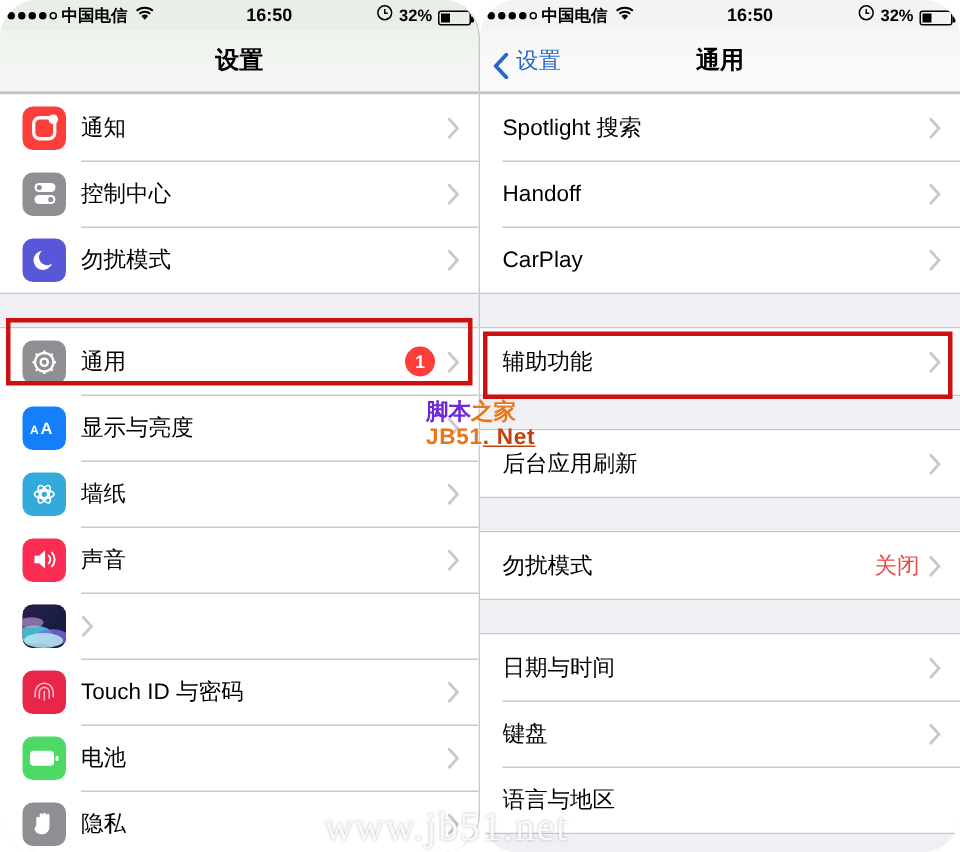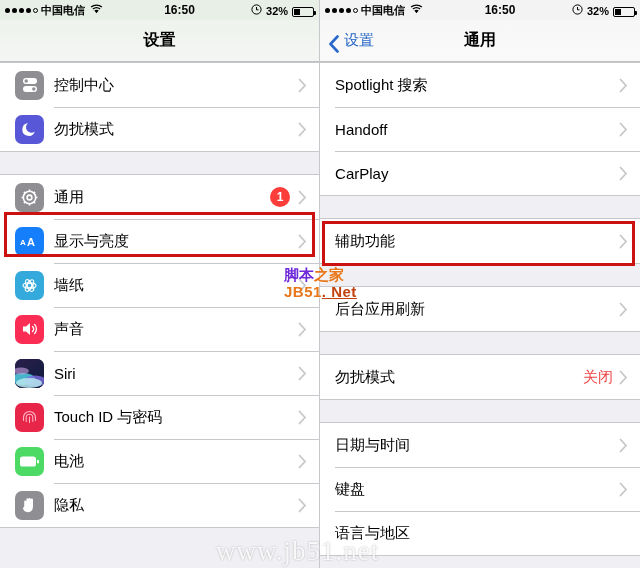--- a/index.html
+++ b/index.html
@@ -2,21 +2,21 @@
 <html><head>
 <meta charset="utf-8">
 <style>
   * { box-sizing: border-box; margin: 0; padding: 0; }
   html, body {
     width: 640px; height: 568px;
     font-family: "Liberation Sans", "DejaVu Sans", sans-serif;
     background: #fff; overflow: hidden;
   }
   .screens { display: flex; width: 640px; height: 568px; position: relative; }
-  .screen { width: 376px; height: 568px; position: relative; overflow: hidden; background: #efeff4; }
+  .screen { width: 376px; height: 568px; position: relative; overflow: hidden; background: #efeff4; border-radius: 25px; }
   .screen.left { border-right: 1px solid #c8c7cc; }
 
   
   .statusbar {
     height: 20px; display: flex; align-items: center;
     padding: 0 5px; font-size: 11px; font-weight: bold; color: #000;
     position: relative;
   }
   .left .statusbar { background: #e7efe6; }
   .right .statusbar { background: #f2f3f2; }
@@ -162,20 +162,34 @@
       </div>
     </div>
 
     <div class="navbar">
       <div class="nav-title">设置</div>
     </div>
 
     <div class="list-scroll">
 
       <div class="group">
+        <div class="row has-icon">
+          <span class="icon" style="background:#fc3d39">
+            <svg width="19" height="19" viewBox="0 0 19 19">
+                <rect x="2.5" y="2.5" width="14" height="14" rx="4" fill="none" stroke="#fff" stroke-width="2.2"></rect>
+                <circle cx="15.5" cy="3.5" r="3.2" fill="#fff"></circle>
+              </svg>
+          </span>
+          <span class="row-label">通知</span>
+          <span class="chev">
+              <svg width="9" height="15" viewBox="0 0 9 15">
+                <path d="M1.5 1.5 L7 7.5 L1.5 13.5" fill="none" stroke="#c7c7cc" stroke-width="1.8" stroke-linecap="round"></path>
+              </svg>
+            </span>
+        </div>
         <div class="row has-icon">
           <span class="icon" style="background:#8e8e93">
             <svg width="18" height="18" viewBox="0 0 18 18">
                 <rect x="2" y="2" width="14" height="6" rx="3" fill="#fff"></rect>
                 <rect x="2" y="10" width="14" height="6" rx="3" fill="#fff"></rect>
                 <circle cx="5.2" cy="5" r="1.7" fill="#8e8e93"></circle>
                 <circle cx="12.8" cy="13" r="1.7" fill="#8e8e93"></circle>
               </svg>
           </span>
           <span class="row-label">控制中心</span>
@@ -279,21 +293,20 @@
                     <stop offset="1" stop-color="#0e1b3c"></stop>
                   </linearGradient>
                 </defs>
               <rect width="29" height="29" fill="url(#sg)"></rect>
               <ellipse cx="8" cy="20" rx="12" ry="6" fill="#4fd0e0" opacity=".85"></ellipse>
               <ellipse cx="20" cy="22" rx="11" ry="5.5" fill="#7b6ce0" opacity=".8"></ellipse>
               <ellipse cx="14" cy="24" rx="13" ry="5" fill="#b7e7ef" opacity=".85"></ellipse>
               <ellipse cx="6" cy="12" rx="8" ry="3.5" fill="#c9a7e8" opacity=".6"></ellipse>
             </svg>
           </span>
-          <span class="row-label">Siri</span>
           <span class="chev">
               <svg width="9" height="15" viewBox="0 0 9 15">
                 <path d="M1.5 1.5 L7 7.5 L1.5 13.5" fill="none" stroke="#c7c7cc" stroke-width="1.8" stroke-linecap="round"></path>
               </svg>
             </span>
         </div>
         <div class="row has-icon">
           <span class="icon" style="background:#e8264a">
             <svg width="19" height="19" viewBox="0 0 19 19">
                 <g stroke="#ffb3c2" stroke-width="1.1" fill="none" stroke-linecap="round">

